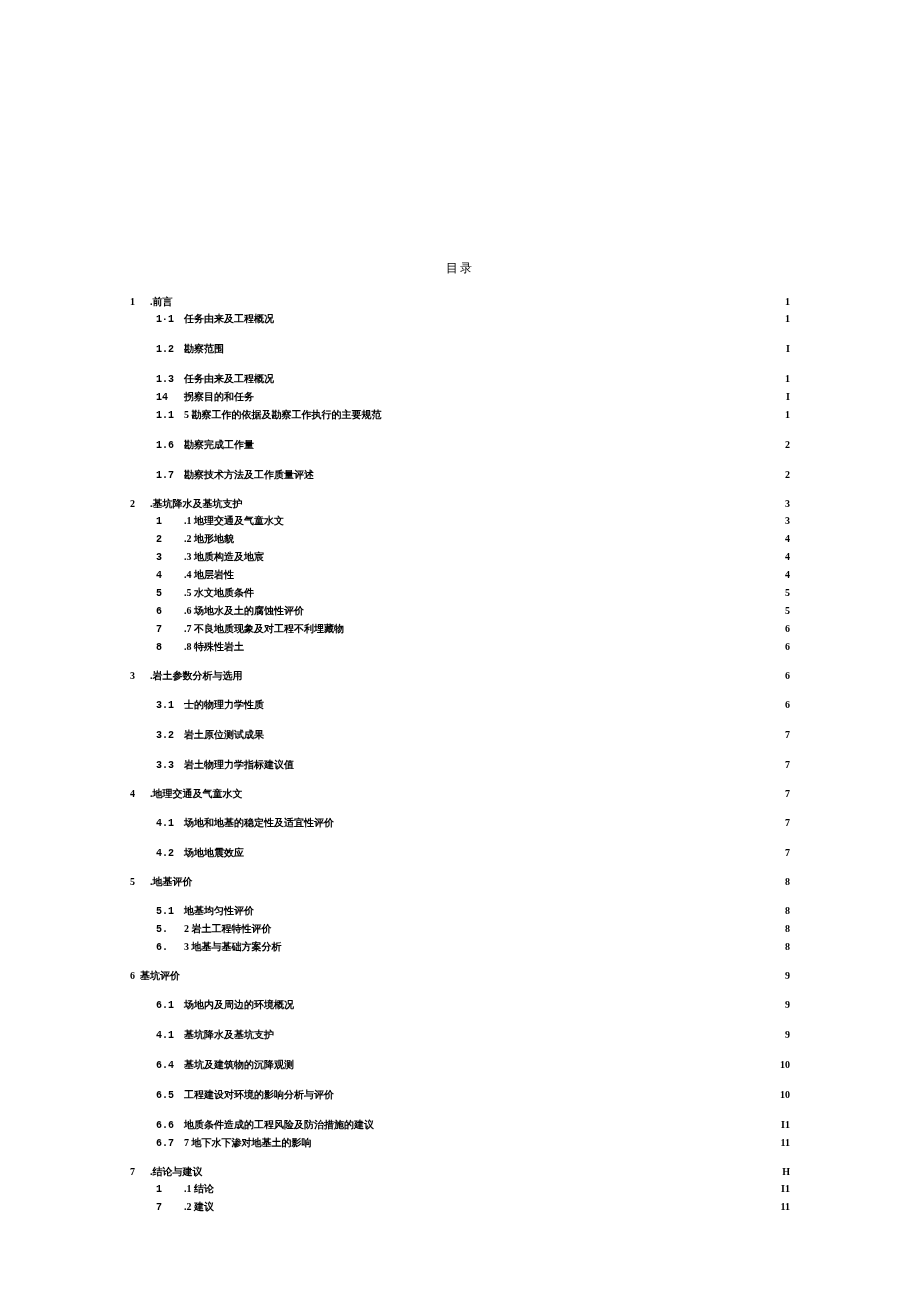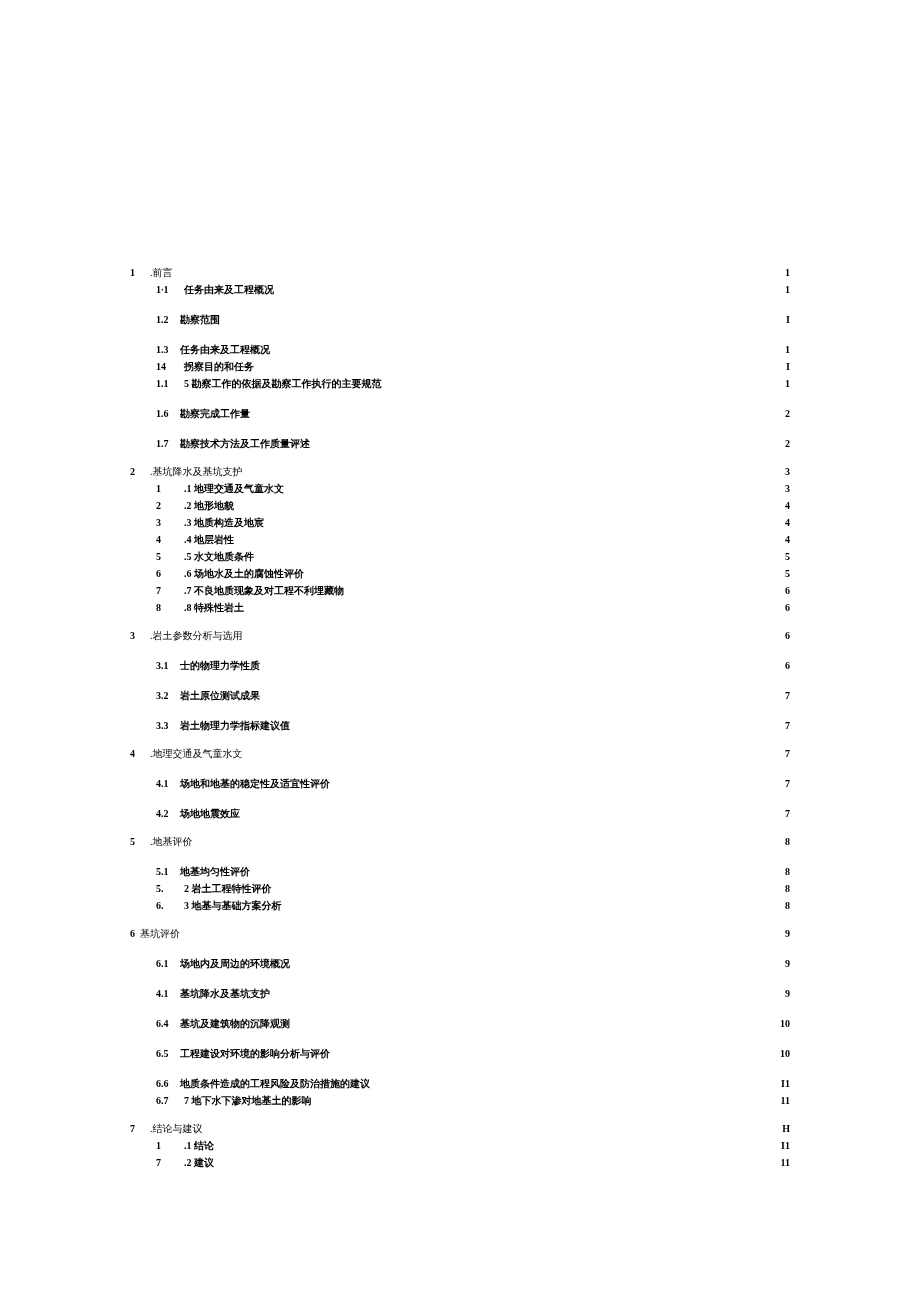--- a/index.html
+++ b/index.html
@@ -1,35 +1,36 @@
 <!DOCTYPE html>
 <html><head>
 <meta charset="utf-8">
 <style>
   html,body{margin:0;padding:0;background:#fff;font-family:"SimSun","宋体",serif;color:#000;}
   .page{width:920px;min-height:1301px;margin:0 auto;box-sizing:border-box;padding:260px 130px 0 130px;font-size:10px;line-height:1.4;}
   .title{text-align:center;font-size:12px;margin-bottom:18px;letter-spacing:2px;}
   .row{display:flex;align-items:baseline;white-space:nowrap;margin:3px 0;}
   .num{flex:0 0 20px;font-weight:bold;}
-  .sub .num{flex:0 0 28px;margin-left:26px;text-align:left;}
+  .sub .num{flex:0 0 28px;margin-left:26px;text-align:left;font-family:Liberation Mono, monospace;}
   .sub2 .num{flex:0 0 14px;margin-left:26px;margin-top:13px;}
   .sub .label{}
   .sub2 .label{margin-left:10px;}
   .leader{flex:1 1 auto;overflow:hidden;position:relative;margin:0 2px;}
   .leader::after{content:".................................................................................................................................................................................................................................................................................................";letter-spacing:2px;position:absolute;left:0;right:0;}
   .pg{flex:0 0 auto;font-weight:bold;padding-left:2px;}
   .bold{font-weight:bold;}
-  .lvl1 .label{font-weight:normal;}
+  .lvl1 .label{font-weight:bold;}
   .lvl1 .num{font-weight:bold;}
   .lvl1{margin-top:6px;}
 </style>
 </head>
 <body>
 
 <div class="page">
+  <div class="title">目录</div>
   <div id="toc">
       <div class="row lvl1">
         <span class="num bold">1</span>
         <span class="label">.前言</span>
         <span class="leader"></span>
         <span class="pg">1</span>
       </div>
       <div class="row sub">
         <span class="num bold">1∙1</span>
         <span class="label bold">任务由来及工程概况</span>

